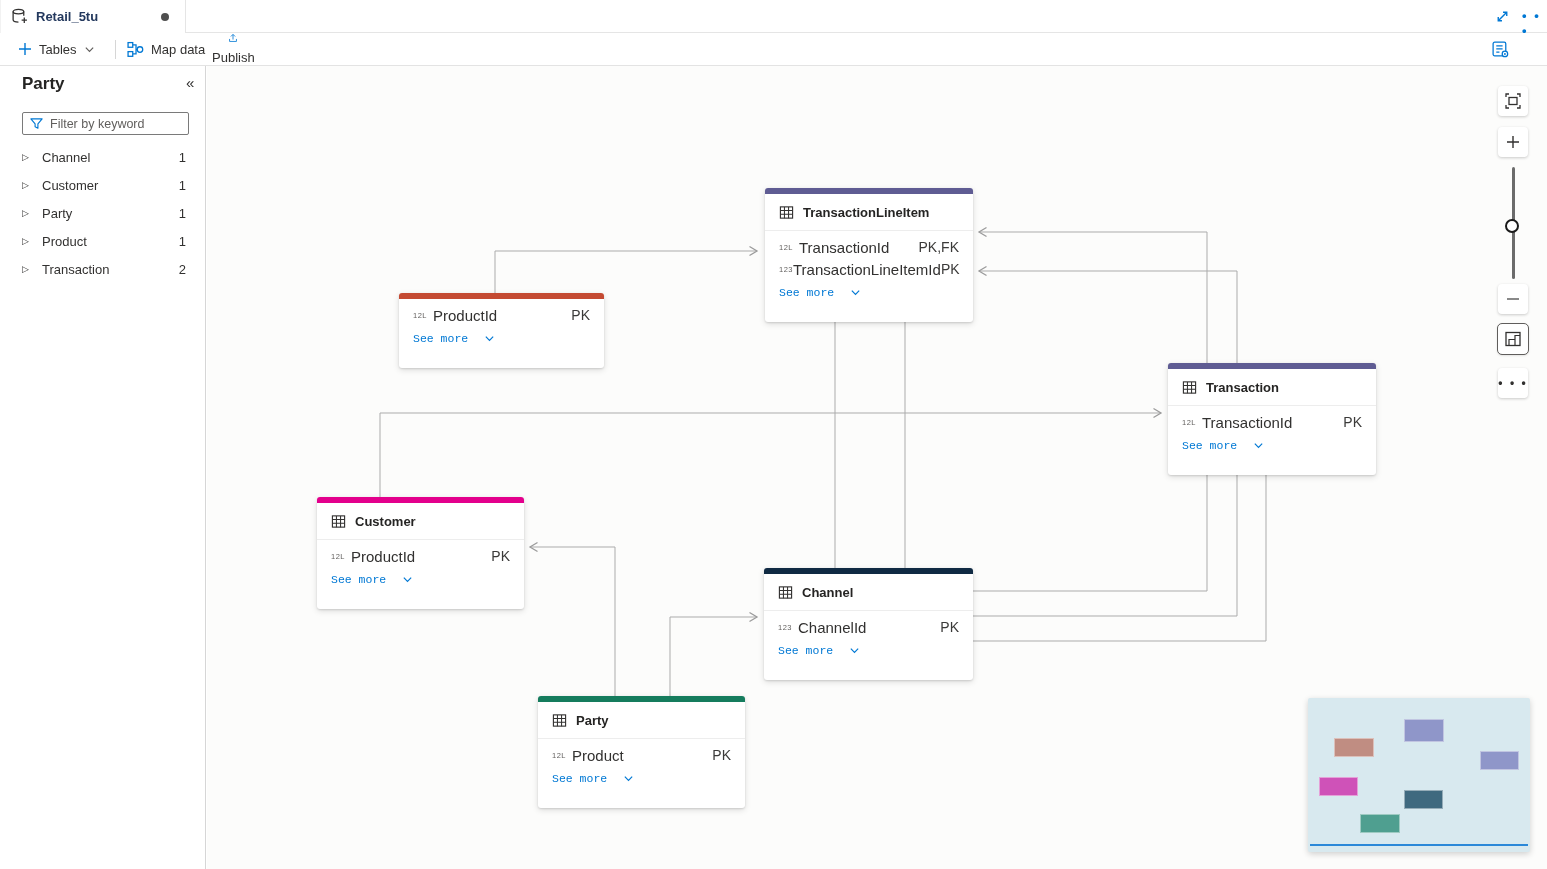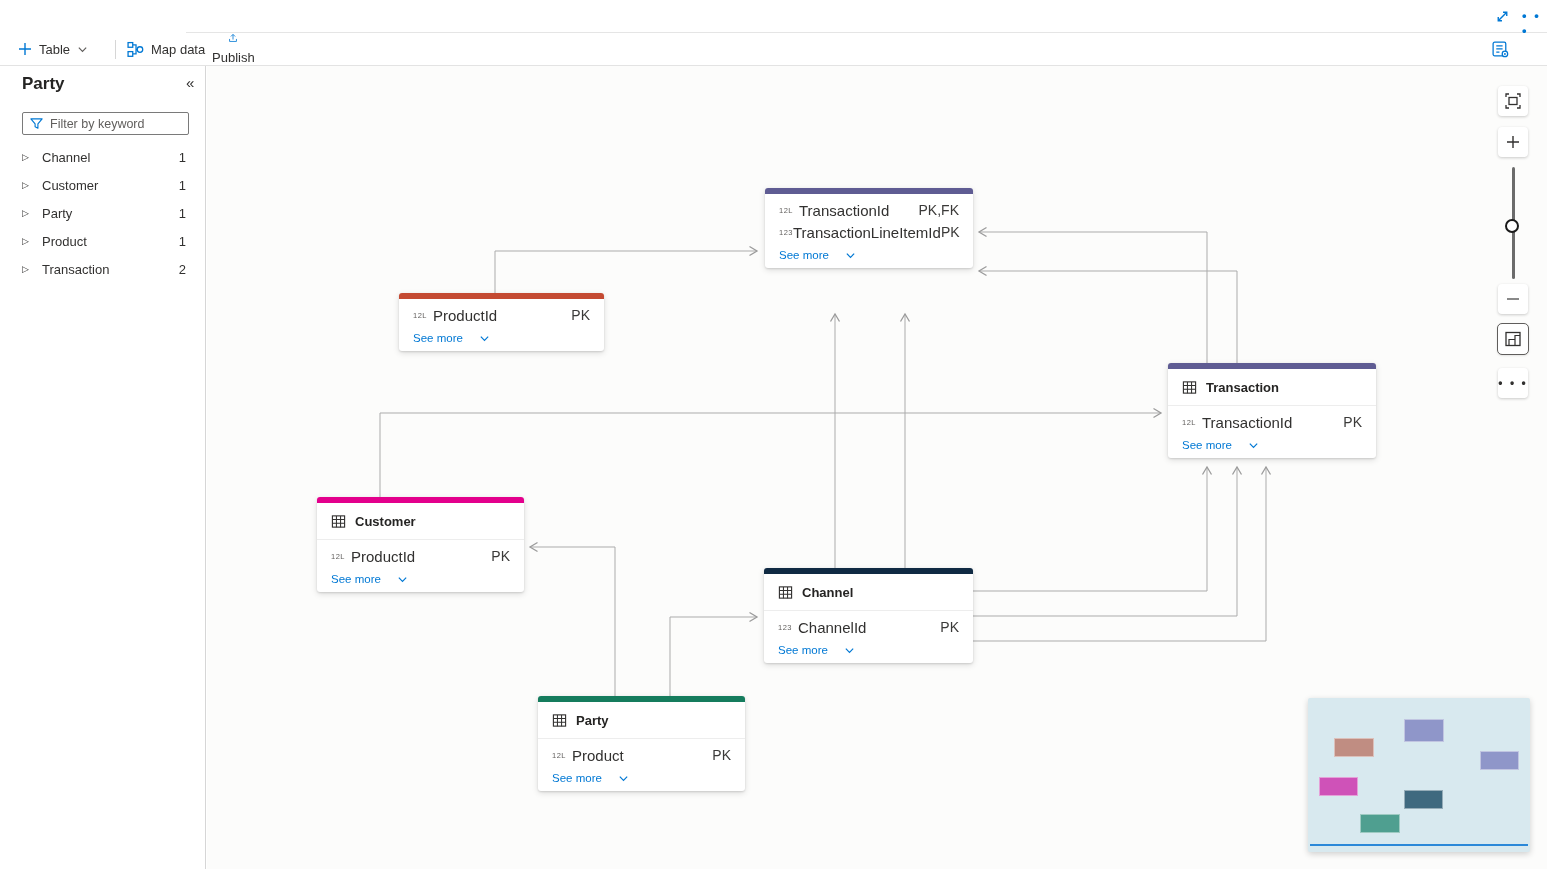--- a/index.html
+++ b/index.html
@@ -36,26 +36,26 @@
 
   
   #canvas { position:absolute; left:207px; top:66px; width:1340px; height:803px; background:#fcfcfb; }
   #edges { position:absolute; left:0; top:0; width:1547px; height:869px; pointer-events:none; }
 
   .entity { position:absolute; background:#fff; border-radius:3px;
     box-shadow:0 1px 2px rgba(0,0,0,.12), 0 2px 6px rgba(0,0,0,.13); }
   .entity .bar { height:6px; border-radius:3px 3px 0 0; }
   .entity .head { height:37px; display:flex; align-items:center; padding:0 14px; border-bottom:1px solid #ededed; gap:9px; }
   .entity .head .tname { font-size:13px; font-weight:bold; color:#252423; }
-  .entity .body { padding:5px 0 1px 0; }
+  .entity .body { padding:5px 0 18px 0; }
   .frow { height:22px; display:flex; align-items:center; padding:0 14px; }
   .ficon { font-size:7.5px; color:#605e5c; width:20px; letter-spacing:0.5px; }
   .fname { font-size:15px; color:#323130; }
   .fkey  { margin-left:auto; font-size:14px; color:#3b3a39; }
-  .seemore { height:24px; display:flex; align-items:center; padding:0 14px; gap:16px; color:#0078d4; font-size:11.5px; cursor:pointer; }
+  .seemore { height:24px; display:flex; align-items:center; padding:0 14px; gap:16px; color:#0078d4; font-size:11.5px; cursor:pointer;font-family:Liberation Mono, monospace; }
 
   
   .fbtn { position:absolute; left:1498px; width:30px; height:30px; background:#fff; border-radius:4px;
     box-shadow:0 1px 3px rgba(0,0,0,.2); display:flex; align-items:center; justify-content:center; cursor:pointer;
     font-size:16px; color:#323130; }
   .fbtn.selected { outline:1px solid #605e5c; }
   #zoom-track { position:absolute; left:1512px; top:167px; width:3px; height:112px; background:#6b6b6b; border-radius:2px; }
   #zoom-thumb { position:absolute; left:1505px; top:219px; width:14px; height:14px; border-radius:50%; background:#fff; border:2.5px solid #1a1a1a; cursor:pointer; }
 
   
@@ -64,33 +64,42 @@
   .mrect { position:absolute; border:1px solid rgba(255,255,255,.45); }
   #mm-viewline { position:absolute; left:2px; top:146px; width:218px; height:2px; }
 
   svg { display:block; }
 </style>
 </head>
 <body>
 
 <div id="tabbar">
   <div id="tabbar-underline"></div>
+  <div id="active-tab">
+    <svg width="17" height="17" viewBox="0 0 16 16">
+      <ellipse cx="7" cy="3.4" rx="5" ry="2.2" fill="none" stroke="#323130" stroke-width="1.2"></ellipse>
+      <path d="M2,3.4 V11 c0,1.2 2.2,2.2 5,2.2 M12,3.4 V7.4" fill="none" stroke="#323130" stroke-width="1.2"></path>
+      <path d="M12.5,9 v5 M10,11.5 h5" stroke="#323130" stroke-width="1.2"></path>
+    </svg>
+    <span id="tab-title">Retail_5tu</span>
+    <span id="tab-dirty"></span>
+  </div>
   <svg class="abs" style="left:1494px; top:8px;" width="17" height="17" viewBox="0 0 16 16">
     <path d="M4.5,11.5 L11.5,4.5" stroke="#0078d4" stroke-width="1.3" fill="none"></path>
     <path d="M8.5,4 h3.5 v3.5 M7.5,12 H4 V8.5" stroke="#0078d4" stroke-width="1.3" fill="none"></path>
   </svg>
   <span class="abs blue-dots" style="left:1522px; top:8px;">• • •</span>
 </div>
 
 <div id="toolbar">
   <div class="tbtn" style="left:18px;">
     <svg width="14" height="14" viewBox="0 0 14 14">
       <path d="M7,1 V13 M1,7 H13" stroke="#0078d4" stroke-width="1.4"></path>
     </svg>
-    <span>Table</span>
+    <span>Tables</span>
     <svg width="11" height="11" viewBox="0 0 12 12">
       <path d="M2,4 L6,8 L10,4" stroke="#605e5c" stroke-width="1.3" fill="none"></path>
     </svg>
   </div>
   <div class="vsep" style="left:115px;"></div>
   <div class="tbtn" style="left:127px;justify-content:center;">
     <svg width="17" height="17" viewBox="0 0 16 16">
       <rect x="1" y="1.5" width="4.4" height="4.4" fill="none" stroke="#0078d4" stroke-width="1.2"></rect>
       <rect x="1" y="10" width="4.4" height="4.4" fill="none" stroke="#0078d4" stroke-width="1.2"></rect>
       <circle cx="12.2" cy="8" r="2.6" fill="none" stroke="#0078d4" stroke-width="1.2"></circle>
@@ -167,20 +176,27 @@
     <path d="M973,591 L1207,591 L1207,467"></path>
     <path d="M973,616 L1237,616 L1237,467"></path>
     <path d="M973,641 L1266,641 L1266,467"></path>
     <path d="M1207,363 L1207,232 L979,232"></path>
     <path d="M1237,363 L1237,271 L979,271"></path>
   </g>
 </svg>
 
 <div class="entity" style="left:765px; top:188px; width:208px;">
   <div class="bar" style="background-color: rgb(95, 92, 147);"></div>
+  <div class="head">
+    <svg width="15" height="15" viewBox="0 0 16 16">
+      <rect x="1.5" y="2" width="13" height="12" fill="none" stroke="#323130" stroke-width="1.2"></rect>
+      <path d="M1.5,5.8 H14.5 M1.5,9.9 H14.5 M5.8,2 V14 M10.2,2 V14" stroke="#323130" stroke-width="1.1"></path>
+    </svg>
+    <span class="tname">TransactionLineItem</span>
+  </div>
   <div class="body">
     <div class="frow">
       <span class="ficon">12L</span>
       <span class="fname">TransactionId</span>
       <span class="fkey">PK,FK</span>
     </div>
     <div class="frow">
       <span class="ficon">123</span>
       <span class="fname">TransactionLineItemId</span>
       <span class="fkey">PK</span>

